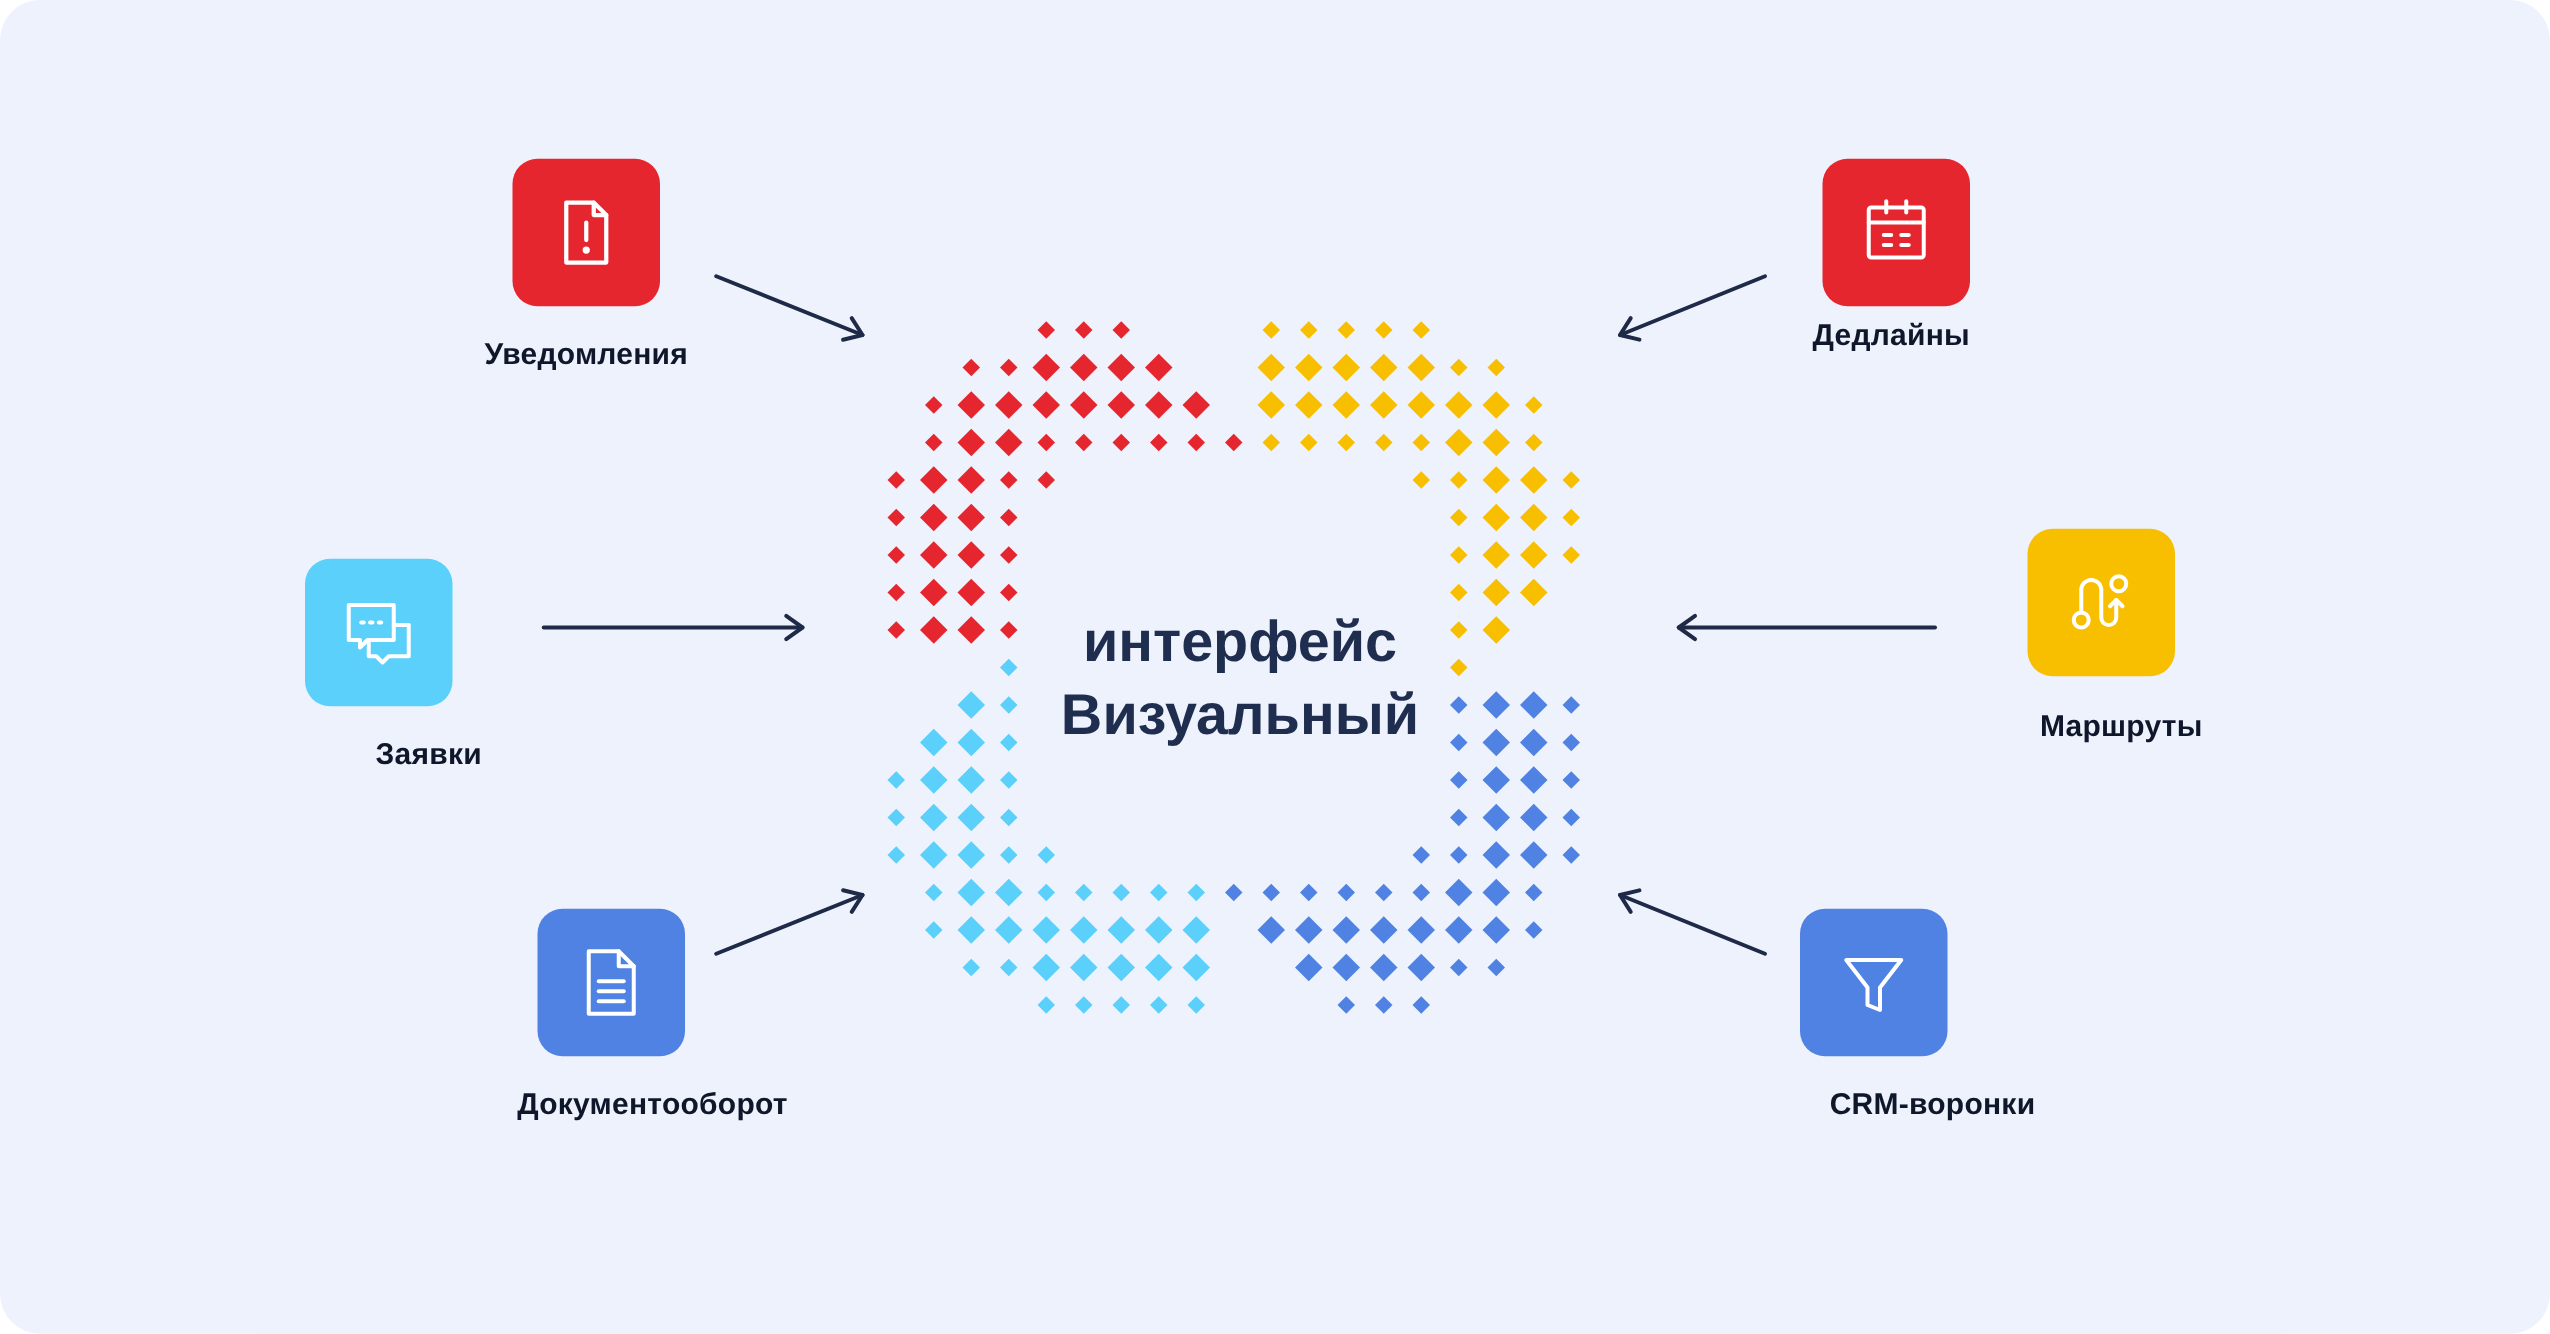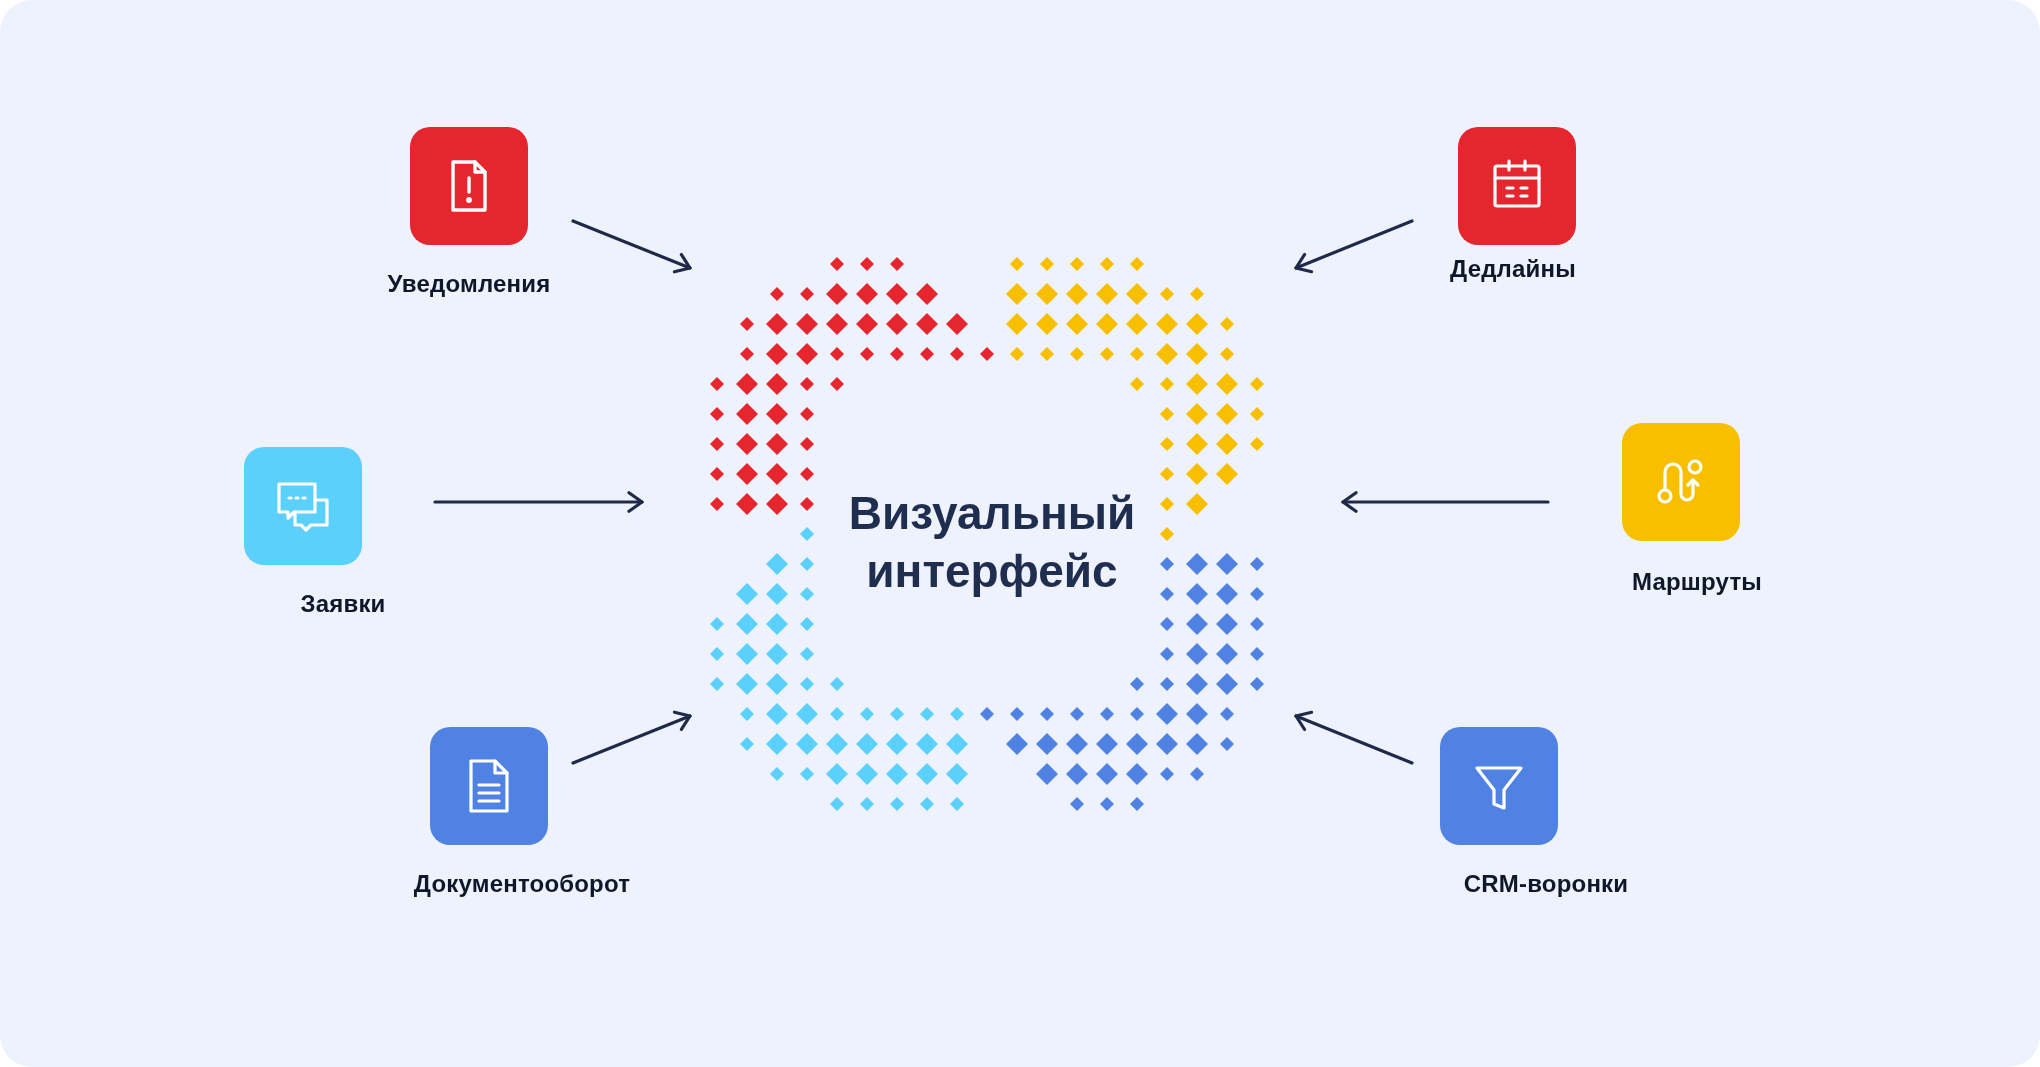--- a/index.html
+++ b/index.html
@@ -219,22 +219,22 @@
       <polygon points="867,797 874,804 867,811 860,804" fill="#5bd0fb"></polygon>
       <polygon points="897,797 904,804 897,811 890,804" fill="#5bd0fb"></polygon>
       <polygon points="927,797 934,804 927,811 920,804" fill="#5bd0fb"></polygon>
       <polygon points="957,797 964,804 957,811 950,804" fill="#5bd0fb"></polygon>
       <polygon points="1077,797 1084,804 1077,811 1070,804" fill="#4f82e3"></polygon>
       <polygon points="1107,797 1114,804 1107,811 1100,804" fill="#4f82e3"></polygon>
       <polygon points="1137,797 1144,804 1137,811 1130,804" fill="#4f82e3"></polygon>
     </svg>
 
   <div class="center-title">
+    <span>интерфейс</span>
     <span>Визуальный</span>
-    <span>интерфейс</span>
   </div>
 
   <svg class="arrows" id="arrows" viewBox="0 0 2040 1067">
       <line x1="573" y1="221" x2="690" y2="268"></line>
       <polyline points="674.4510957340199,271.7724761268147 690,268 681.3818261082688,254.51938136538675"></polyline>
       <line x1="435" y1="502" x2="642" y2="502"></line>
       <polyline points="628.9779446933994,511.29656256859687 642,502 628.9779446933994,492.70343743140313"></polyline>
       <line x1="573" y1="763" x2="690" y2="716"></line>
       <polyline points="681.3818261082688,729.4806186346133 690,716 674.4510957340199,712.2275238731853"></polyline>
       <line x1="1412" y1="221" x2="1296" y2="268"></line>

